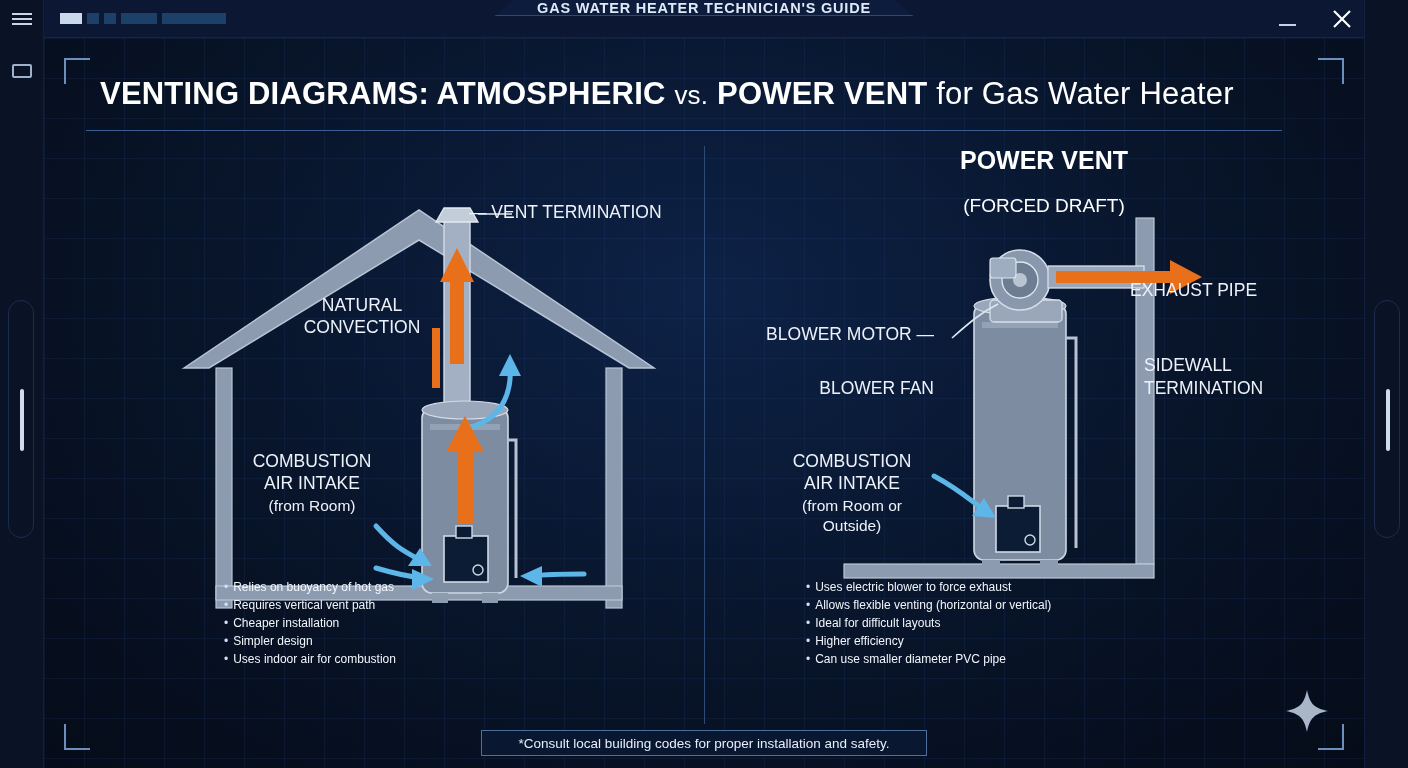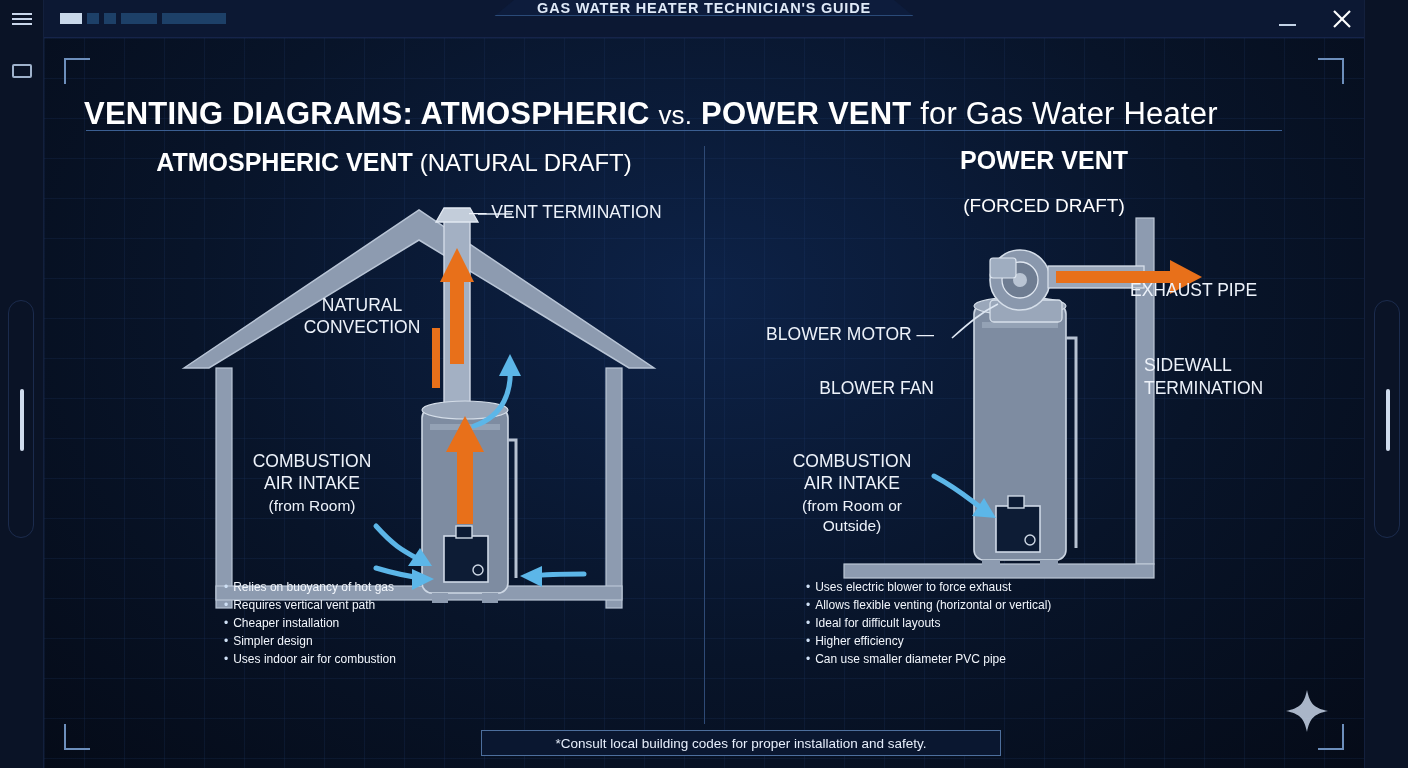--- a/index.html
+++ b/index.html
@@ -105,24 +105,23 @@
   }
   .corner {
     position: absolute; width: 26px; height: 26px; border: 2px solid #6d8fbc;
   }
   .c-tl { left: 20px; top: 20px; border-right: none; border-bottom: none; }
   .c-tr { right: 20px; top: 20px; border-left: none; border-bottom: none; }
   .c-bl { left: 20px; bottom: 18px; border-right: none; border-top: none; }
   .c-br { right: 20px; bottom: 18px; border-left: none; border-top: none; }
 
   .headline {
-    position: absolute; left: 40px; top: 38px; width: 1192px;
+    position: absolute; left: 56px; top: 38px; width: 1192px;
     color: #ffffff; font-size: 31px; font-weight: bold; letter-spacing: 0.2px;
     white-space: nowrap;
-    margin-top: 20px;
   }
   .headline .lite { font-weight: normal; }
   .headline .sm { font-size: 26px; font-weight: normal; }
   .head-rule {
     position: absolute; left: 42px; top: 92px; width: 1196px; height: 1px;
     background: #3b5f92;
   }
   .divider {
     position: absolute; left: 660px; top: 108px; width: 1px; height: 578px;
     background: #2e4a76;
@@ -148,21 +147,21 @@
 
   
   .bullets {
     position: absolute; color: #f2f6fc; font-size: 12px; line-height: 1.5;
   }
   .bullets div { white-space: nowrap; }
   .bullets .dot { color: #cfe0f5; margin-right: 5px; }
 
   
   .footnote {
-    position: absolute; left: 437px; bottom: 12px; width: 520px; height: 26px;
+    position: absolute; left: 437px; bottom: 12px; width: 446px; height: 26px;
     border: 1px solid #4d6f9d; background: #0a1730;
     display: flex; align-items: center; justify-content: center;
     color: #e6eefb; font-size: 13.5px;
   }
 
   
   .sparkle { position: absolute; right: 34px; bottom: 34px; width: 46px; height: 46px; }
 
   svg { overflow: visible; }
 </style>
@@ -225,24 +224,20 @@
     <div class="headline">
       <span>VENTING DIAGRAMS:</span>
       <span>ATMOSPHERIC</span>
       <span class="sm">vs.</span>
       <span>POWER VENT</span>
       <span class="lite">for Gas Water Heater</span>
     </div>
     <div class="head-rule"></div>
     <div class="divider"></div>
 
-    <div class="panel-title pt-left">
-      <span>ATMOSPHERIC VENT</span>
-      <span class="thin">(NATURAL DRAFT)</span>
-    </div>
 
     <svg class="art-left" style="position:absolute; left:100px; top:140px;" width="560" height="430" viewBox="0 0 560 430">
 
       <polygon points="40,190 275,32 510,190 485,190 275,62 65,190" fill="#8d9bb0" stroke="#b9c5d6" stroke-width="1.5"></polygon>
 
       <rect x="72" y="190" width="16" height="240" fill="#8d9bb0" stroke="#b9c5d6" stroke-width="1.2"></rect>
       <rect x="462" y="190" width="16" height="240" fill="#8d9bb0" stroke="#b9c5d6" stroke-width="1.2"></rect>
       <rect x="72" y="408" width="406" height="14" fill="#8d9bb0" stroke="#b9c5d6" stroke-width="1.2"></rect>
 
       <rect x="300" y="42" width="26" height="250" fill="#a3b0c3" stroke="#d2dbe7" stroke-width="1.4"></rect>

